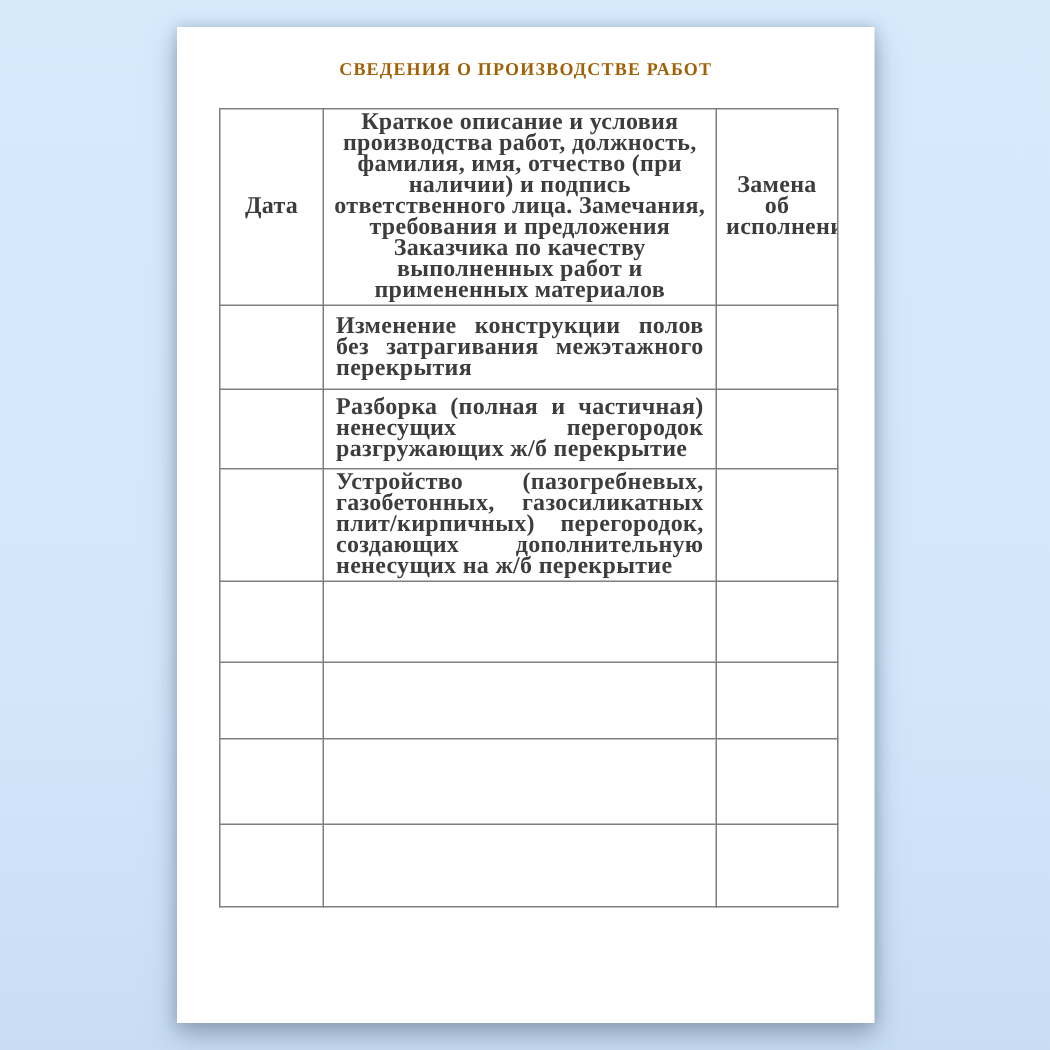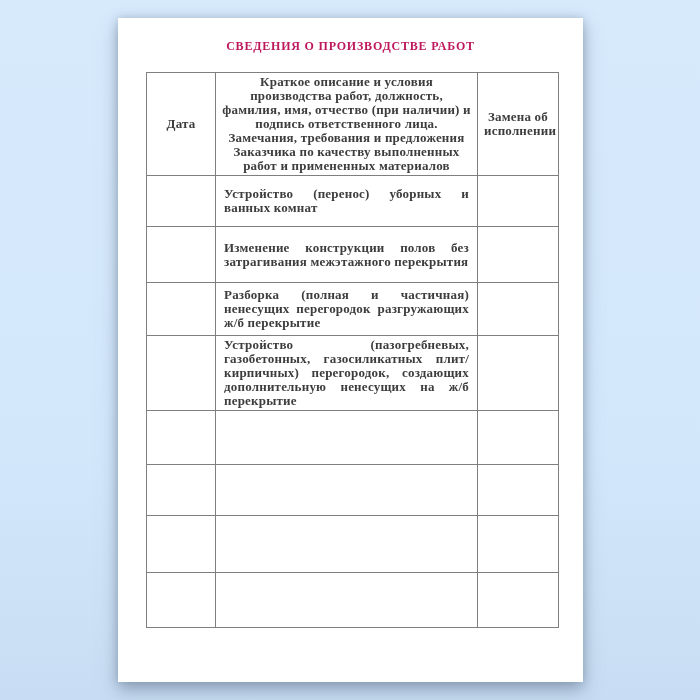--- a/index.html
+++ b/index.html
@@ -21,35 +21,35 @@
     height: 664px;
     background: #ffffff;
     box-shadow: 0 0 8px rgba(100,120,140,0.35), 0 8px 16px rgba(90,110,135,0.5);
     box-sizing: border-box;
     padding-top: 21px;
   }
   .doc-title {
     text-align: center;
     font-size: 12px;
     font-weight: bold;
-    color: #be185d;
+    color: #a16207;
     letter-spacing: 0.8px;
     line-height: 14px;
   }
   table.works {
     border-collapse: collapse;
     table-layout: fixed;
     margin: 19px 0 0 28px;
     width: 412px;
   }
   table.works td, table.works th {
     border: 1px solid #7f7f7f;
     vertical-align: middle;
     color: #3d3d3d;
-    font-size: 13px;
+    font-size: 16px;
     font-weight: bold;
     letter-spacing: 0.2px;
     line-height: 14px;
     padding: 2px 8px;
     box-sizing: border-box;
     overflow: hidden;
   }
   col.c-date  { width: 69px; }
   col.c-desc  { width: 262px; }
   col.c-mark  { width: 81px; }
@@ -78,25 +78,20 @@
         <col class="c-date">
           <col class="c-desc">
           <col class="c-mark">
       </colgroup>
       <tbody>
         <tr class="hdr">
           <th>Дата</th>
           <th>Краткое описание и условия производства работ, должность, фамилия, имя, отчество (при наличии) и подпись ответственного лица. Замечания, требования и предложения Заказчика по качеству выполненных работ и примененных материалов</th>
           <th>Замена об исполнении</th>
         </tr>
-        <tr class="r2">
-          <td></td>
-          <td class="desc">Устройство (перенос) уборных и ванных комнат</td>
-          <td></td>
-        </tr>
         <tr class="r3">
           <td></td>
           <td class="desc">Изменение конструкции полов без затрагивания межэтажного перекрытия</td>
           <td></td>
         </tr>
         <tr class="r4">
           <td></td>
           <td class="desc">Разборка (полная и частичная) ненесущих перегородок разгружающих ж/б перекрытие</td>
           <td></td>
         </tr>

